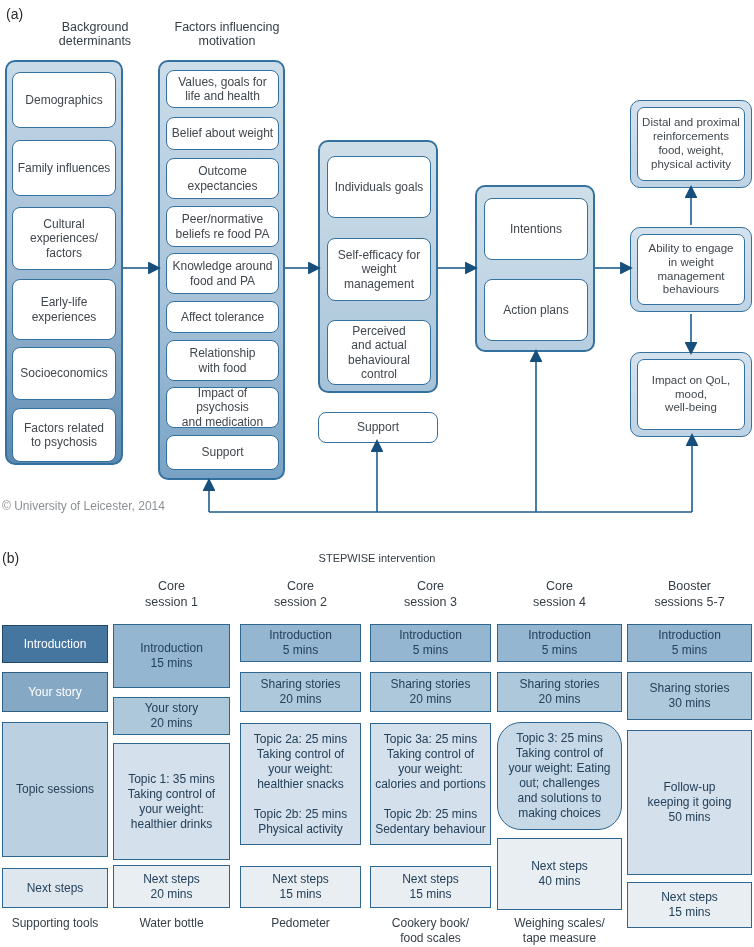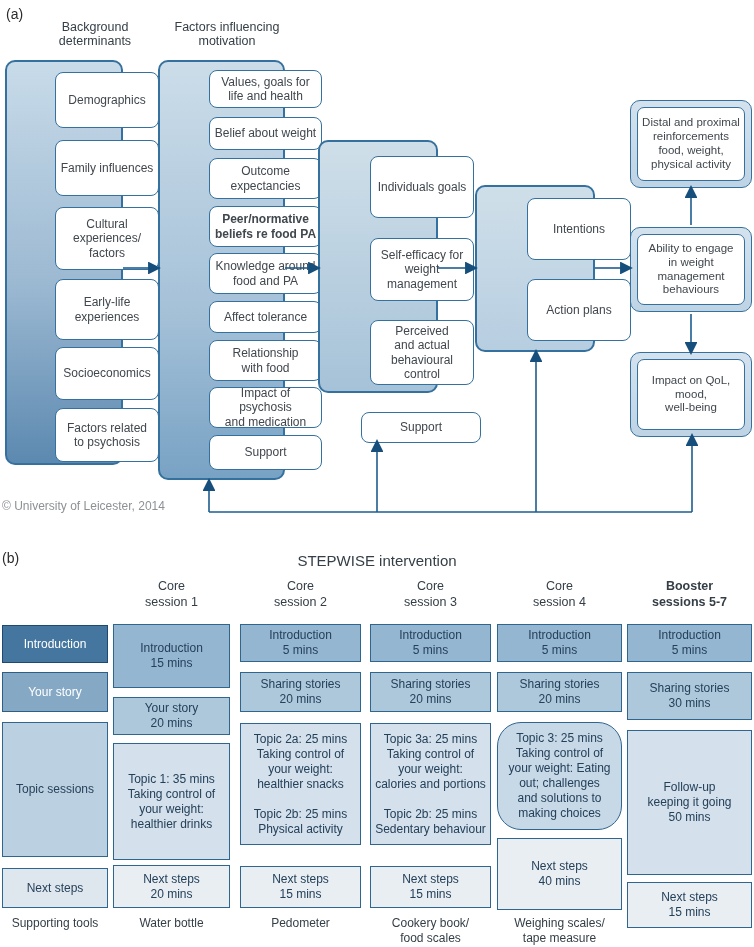--- a/index.html
+++ b/index.html
@@ -18,35 +18,34 @@
   }
   .grad1{background:linear-gradient(180deg,#c8dbe9 0%,#9cb9d2 55%,#5c89b0 100%);}
   .grad2{background:linear-gradient(180deg,#ccdde9 0%,#a5c1d8 60%,#78a2c4 100%);}
   .grad3{background:linear-gradient(180deg,#cfdfe9 0%,#a6c2d8 100%);}
   .grad4{background:linear-gradient(180deg,#cfdfe9 0%,#b7cee1 100%);}
   .box-w{
     position:absolute;background:#fff;border:1.5px solid #35719e;border-radius:8px;
     box-sizing:border-box;display:flex;align-items:center;justify-content:center;
     text-align:center;white-space:pre-line;font-size:12px;line-height:1.2;color:#40474d;
     padding:2px 3px;
-    margin-left:43px;
   }
   .outcome{
     position:absolute;border:1.5px solid #35719e;border-radius:10px;box-sizing:border-box;
     background:linear-gradient(180deg,#d4e2ee 0%,#bed3e4 100%);padding:6px;
   }
   .outcome-inner{
     width:100%;height:100%;background:#fff;border:1.5px solid #35719e;border-radius:7px;
     box-sizing:border-box;display:flex;align-items:center;justify-content:center;
     text-align:center;white-space:pre-line;font-size:11.5px;line-height:1.2;color:#40474d;
   }
   .copyright{position:absolute;font-size:12px;color:#8d9194;}
   .arrows{position:absolute;left:0;top:0;pointer-events:none;}
   
-  .b-title{position:absolute;left:0;width:754px;text-align:center;font-size:15px;color:#343e46;}
+  .b-title{position:absolute;left:0;width:754px;text-align:center;font-size:11px;color:#343e46;}
   .col-head-b{
     position:absolute;text-align:center;white-space:pre-line;
     font-size:12.5px;line-height:1.3;color:#343e46;
   }
   .cell{
     position:absolute;border:1.5px solid #2f6690;box-sizing:border-box;
     display:flex;align-items:center;justify-content:center;text-align:center;
     white-space:pre-line;font-size:12px;line-height:1.25;color:#24415a;padding:2px;
   }
   .lbl-intro{background:#45769f;color:#fff;border-color:#1d4a6e;}
@@ -87,21 +86,21 @@
     <div class="box-w" style="left:5px;top:346px;width:104px;height:54px;">Factors related
 to psychosis</div>
   </div>
 
   <div class="container-a grad2" style="left:158px;top:60px;width:127px;height:420px;">
     <div class="box-w" style="left:6px;top:8px;width:113px;height:38px;">Values, goals for
 life and health</div>
     <div class="box-w" style="left:6px;top:55px;width:113px;height:33px;">Belief about weight</div>
     <div class="box-w" style="left:6px;top:96px;width:113px;height:41px;">Outcome
 expectancies</div>
-    <div class="box-w" style="left:6px;top:144px;width:113px;height:41px;font-weight:bold;">Peer/normative
+    <div class="box-w" style="left:6px;top:144px;width:113px;height:41px;">Peer/normative
 beliefs re food PA</div>
     <div class="box-w" style="left:6px;top:191px;width:113px;height:41px;">Knowledge around
 food and PA</div>
     <div class="box-w" style="left:6px;top:239px;width:113px;height:32px;">Affect tolerance</div>
     <div class="box-w" style="left:6px;top:278px;width:113px;height:41px;">Relationship
 with food</div>
     <div class="box-w" style="left:6px;top:325px;width:113px;height:41px;">Impact of psychosis
 and medication</div>
     <div class="box-w" style="left:6px;top:373px;width:113px;height:35px;">Support</div>
   </div>
@@ -168,21 +167,21 @@
   <div class="b-title" style="top:552px;">STEPWISE intervention</div>
 
   <div class="col-head-b" style="left:113px;top:578px;width:117px;">Core
 session 1</div>
   <div class="col-head-b" style="left:240px;top:578px;width:121px;">Core
 session 2</div>
   <div class="col-head-b" style="left:370px;top:578px;width:121px;">Core
 session 3</div>
   <div class="col-head-b" style="left:497px;top:578px;width:125px;">Core
 session 4</div>
-  <div class="col-head-b" style="left:627px;top:578px;width:125px;font-weight:bold;">Booster
+  <div class="col-head-b" style="left:627px;top:578px;width:125px;">Booster
 sessions 5-7</div>
 
   <div class="cell lbl-intro" style="left:2px;top:625px;width:106px;height:38px;">Introduction</div>
   <div class="cell lbl-story" style="left:2px;top:672px;width:106px;height:40px;">Your story</div>
   <div class="cell lbl-topic" style="left:2px;top:722px;width:106px;height:135px;">Topic sessions</div>
   <div class="cell lbl-next" style="left:2px;top:868px;width:106px;height:40px;">Next steps</div>
   <div class="tool" style="left:2px;top:916px;width:106px;">Supporting tools</div>
 
   <div class="cell c-intro" style="left:113px;top:624px;width:117px;height:64px;">Introduction
 15 mins</div>

